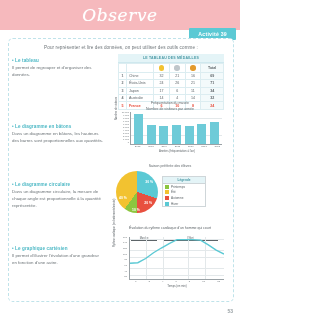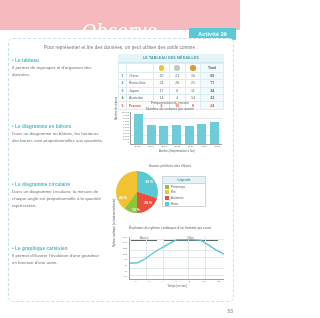--- a/index.html
+++ b/index.html
@@ -18,21 +18,20 @@
   }
   .header-title{
     position:absolute;left:0;top:2px;width:240px;height:26px;
     display:flex;align-items:center;justify-content:center;
     color:#ffffff;
     font-family:"DejaVu Serif", serif;
     font-style:italic;
     font-size:17px;
     letter-spacing:.6px;
     text-shadow:0 0 1px rgba(255,255,255,.6);
-    margin-top:15px;
   }
   .activity-badge{
     position:absolute;right:4px;top:28px;
     background:#5bc9d4;color:#ffffff;
     font-size:5.2px;font-weight:bold;letter-spacing:.25px;
     padding:3px 9px 3px 9px;
     border-radius:1px;
   }
 
   

